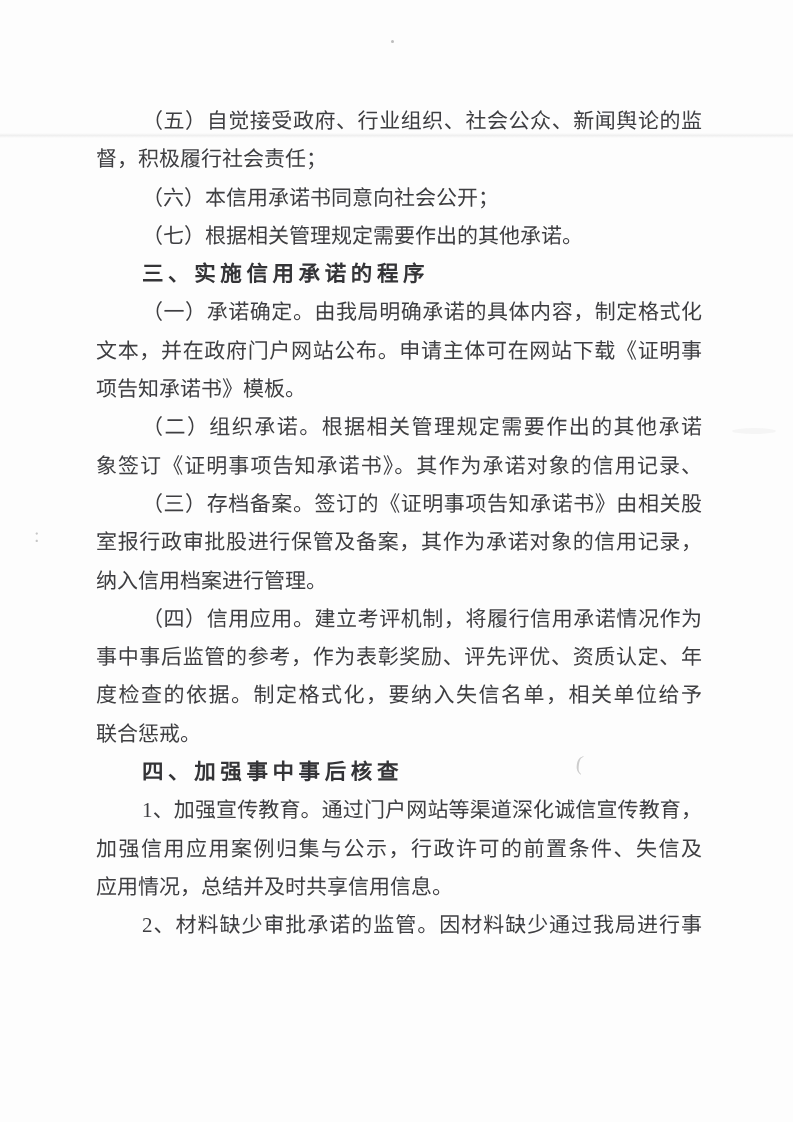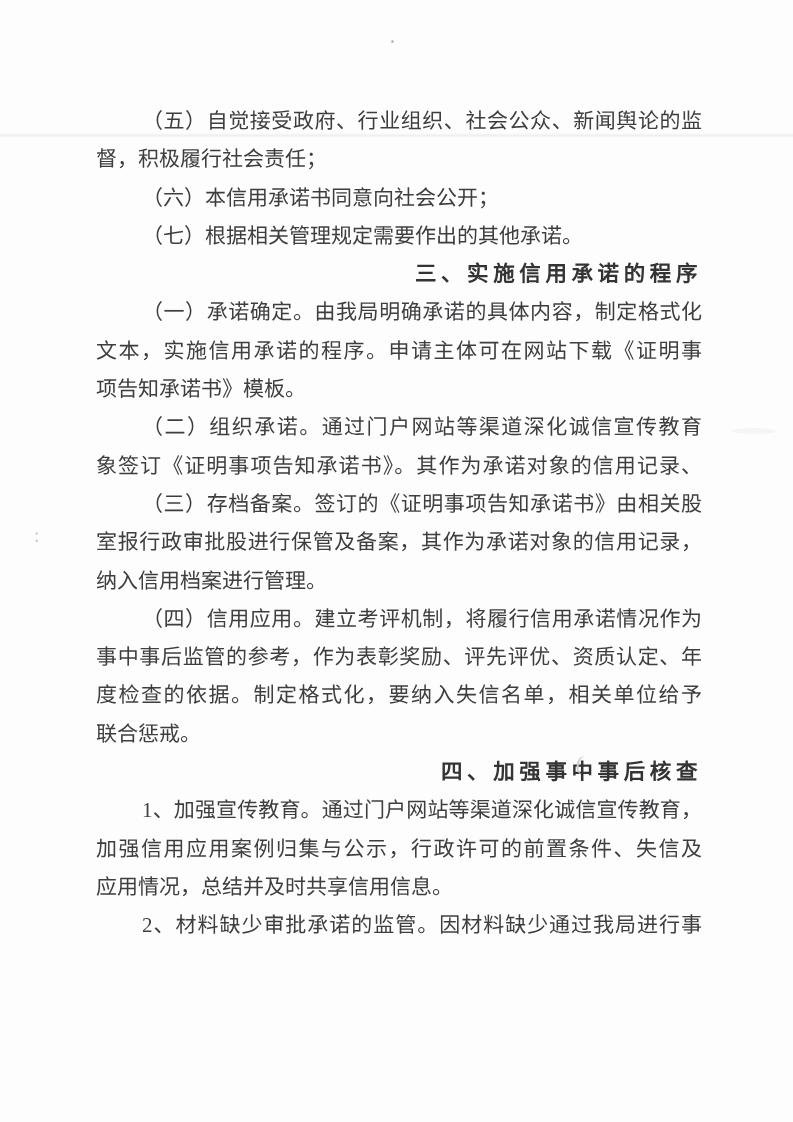--- a/index.html
+++ b/index.html
@@ -49,21 +49,20 @@
     text-align: justify;
     text-align-last: justify;
     text-justify: inter-character;
   }
   .line.indent { text-indent: 46px; }
   .paragraph.heading .line {
     font-weight: bold;
     font-size: 21.5px;
     letter-spacing: 4.6px;
     color: #343437;
-    text-align: right;
   }
   
   .speck-dot {
     position: absolute;
     left: 391px;
     top: 40px;
     width: 3px;
     height: 3px;
     border-radius: 50%;
     background: #a6a6a6;
@@ -113,25 +112,25 @@
         <div class="line indent">（六）本信用承诺书同意向社会公开；</div>
       </div>
       <div class="paragraph">
         <div class="line indent">（七）根据相关管理规定需要作出的其他承诺。</div>
       </div>
       <div class="paragraph heading">
         <div class="line indent">三、实施信用承诺的程序</div>
       </div>
       <div class="paragraph">
         <div class="line indent full">（一）承诺确定。由我局明确承诺的具体内容，制定格式化</div>
-        <div class="line full">文本，实施信用承诺的程序。申请主体可在网站下载《证明事</div>
+        <div class="line full">文本，并在政府门户网站公布。申请主体可在网站下载《证明事</div>
         <div class="line">项告知承诺书》模板。</div>
       </div>
       <div class="paragraph">
-        <div class="line indent full">（二）组织承诺。通过门户网站等渠道深化诚信宣传教育</div>
+        <div class="line indent full">（二）组织承诺。根据相关管理规定需要作出的其他承诺</div>
         <div class="line full">象签订《证明事项告知承诺书》。其作为承诺对象的信用记录、</div>
       </div>
       <div class="paragraph">
         <div class="line indent full">（三）存档备案。签订的《证明事项告知承诺书》由相关股</div>
         <div class="line full">室报行政审批股进行保管及备案，其作为承诺对象的信用记录，</div>
         <div class="line">纳入信用档案进行管理。</div>
       </div>
       <div class="paragraph">
         <div class="line indent full">（四）信用应用。建立考评机制，将履行信用承诺情况作为</div>
         <div class="line full">事中事后监管的参考，作为表彰奖励、评先评优、资质认定、年</div>

